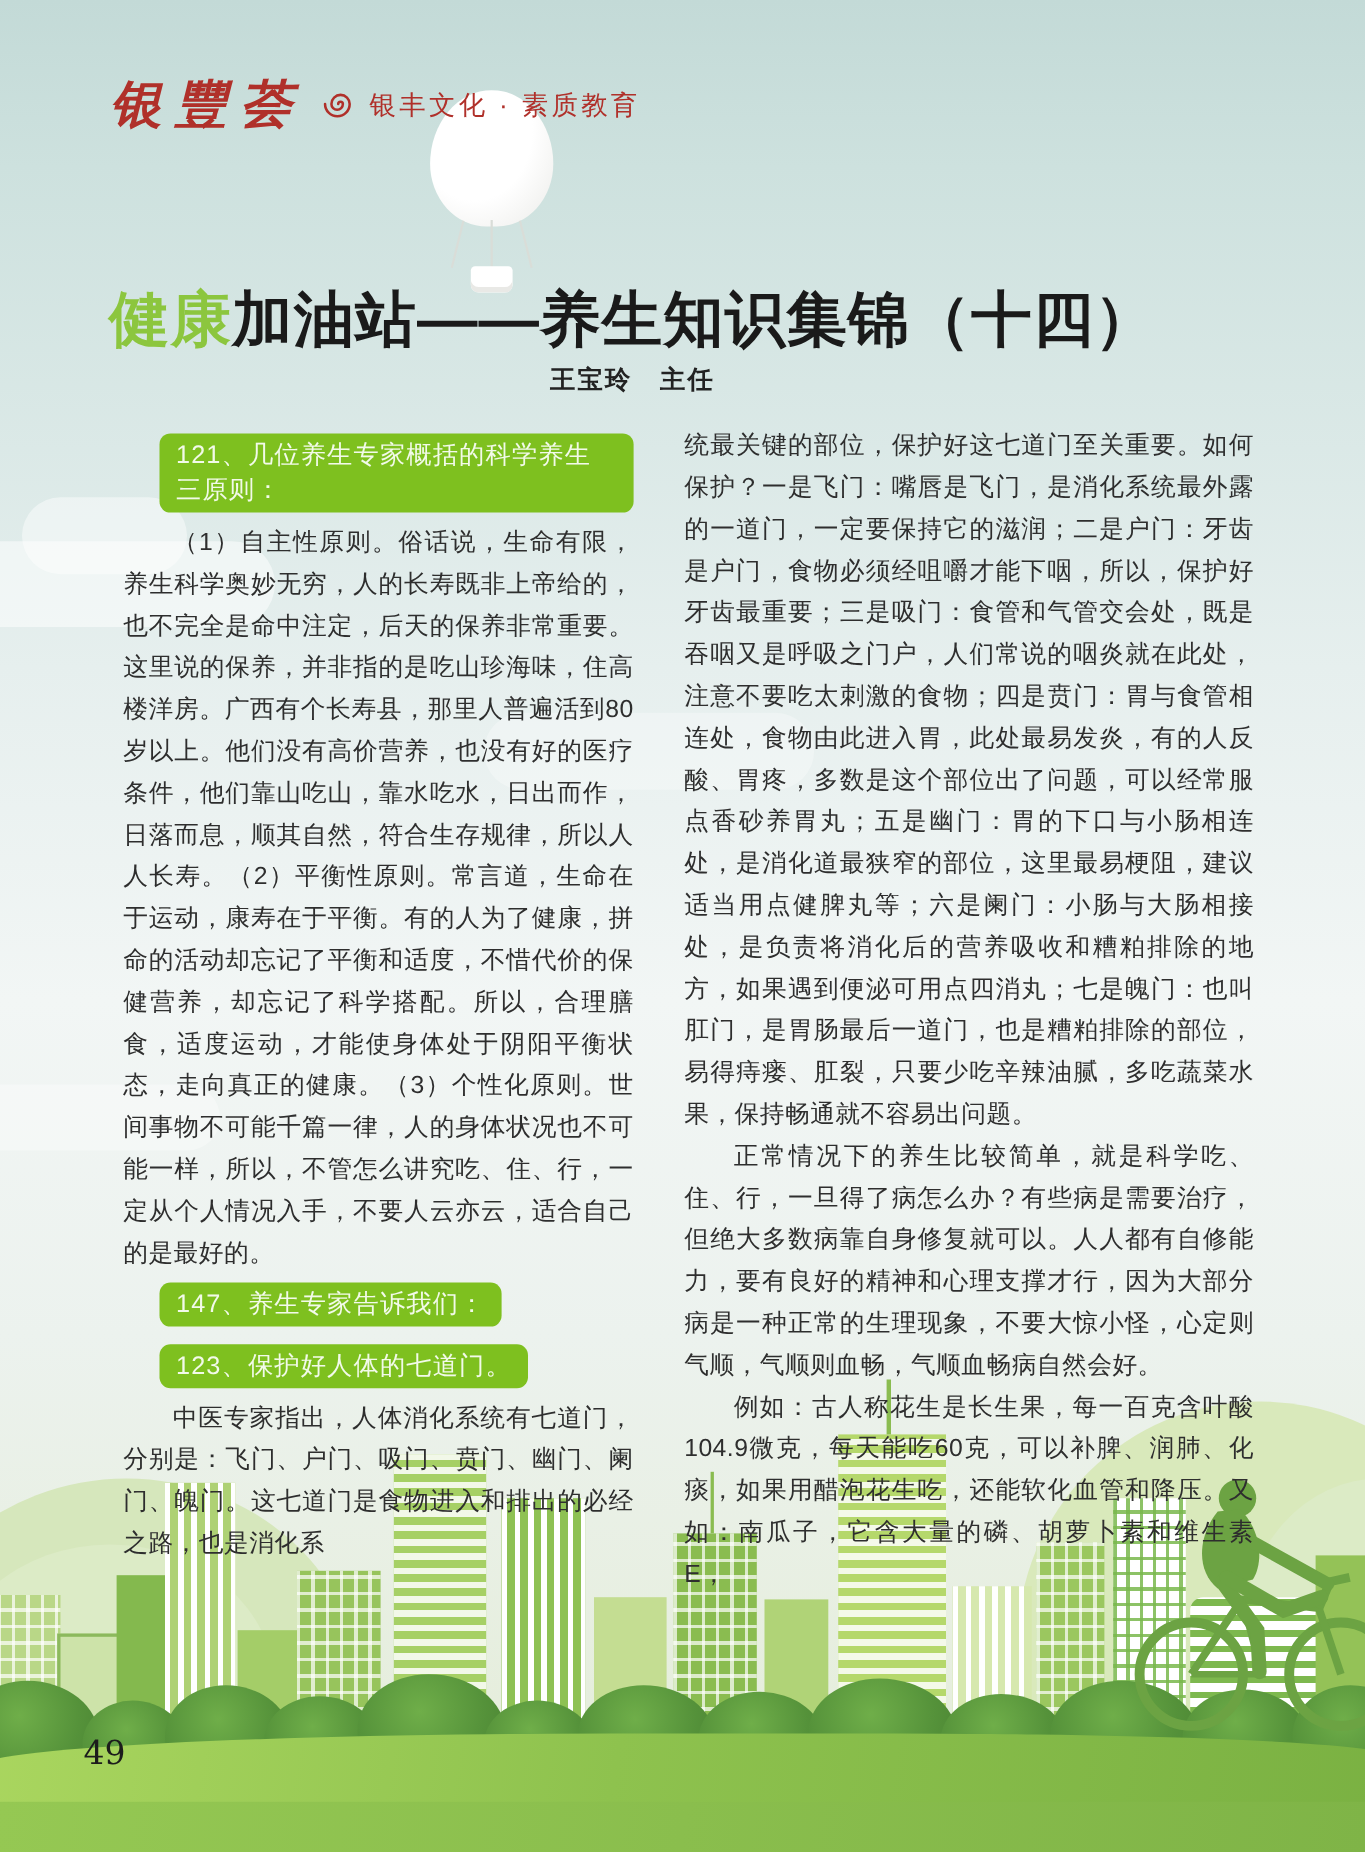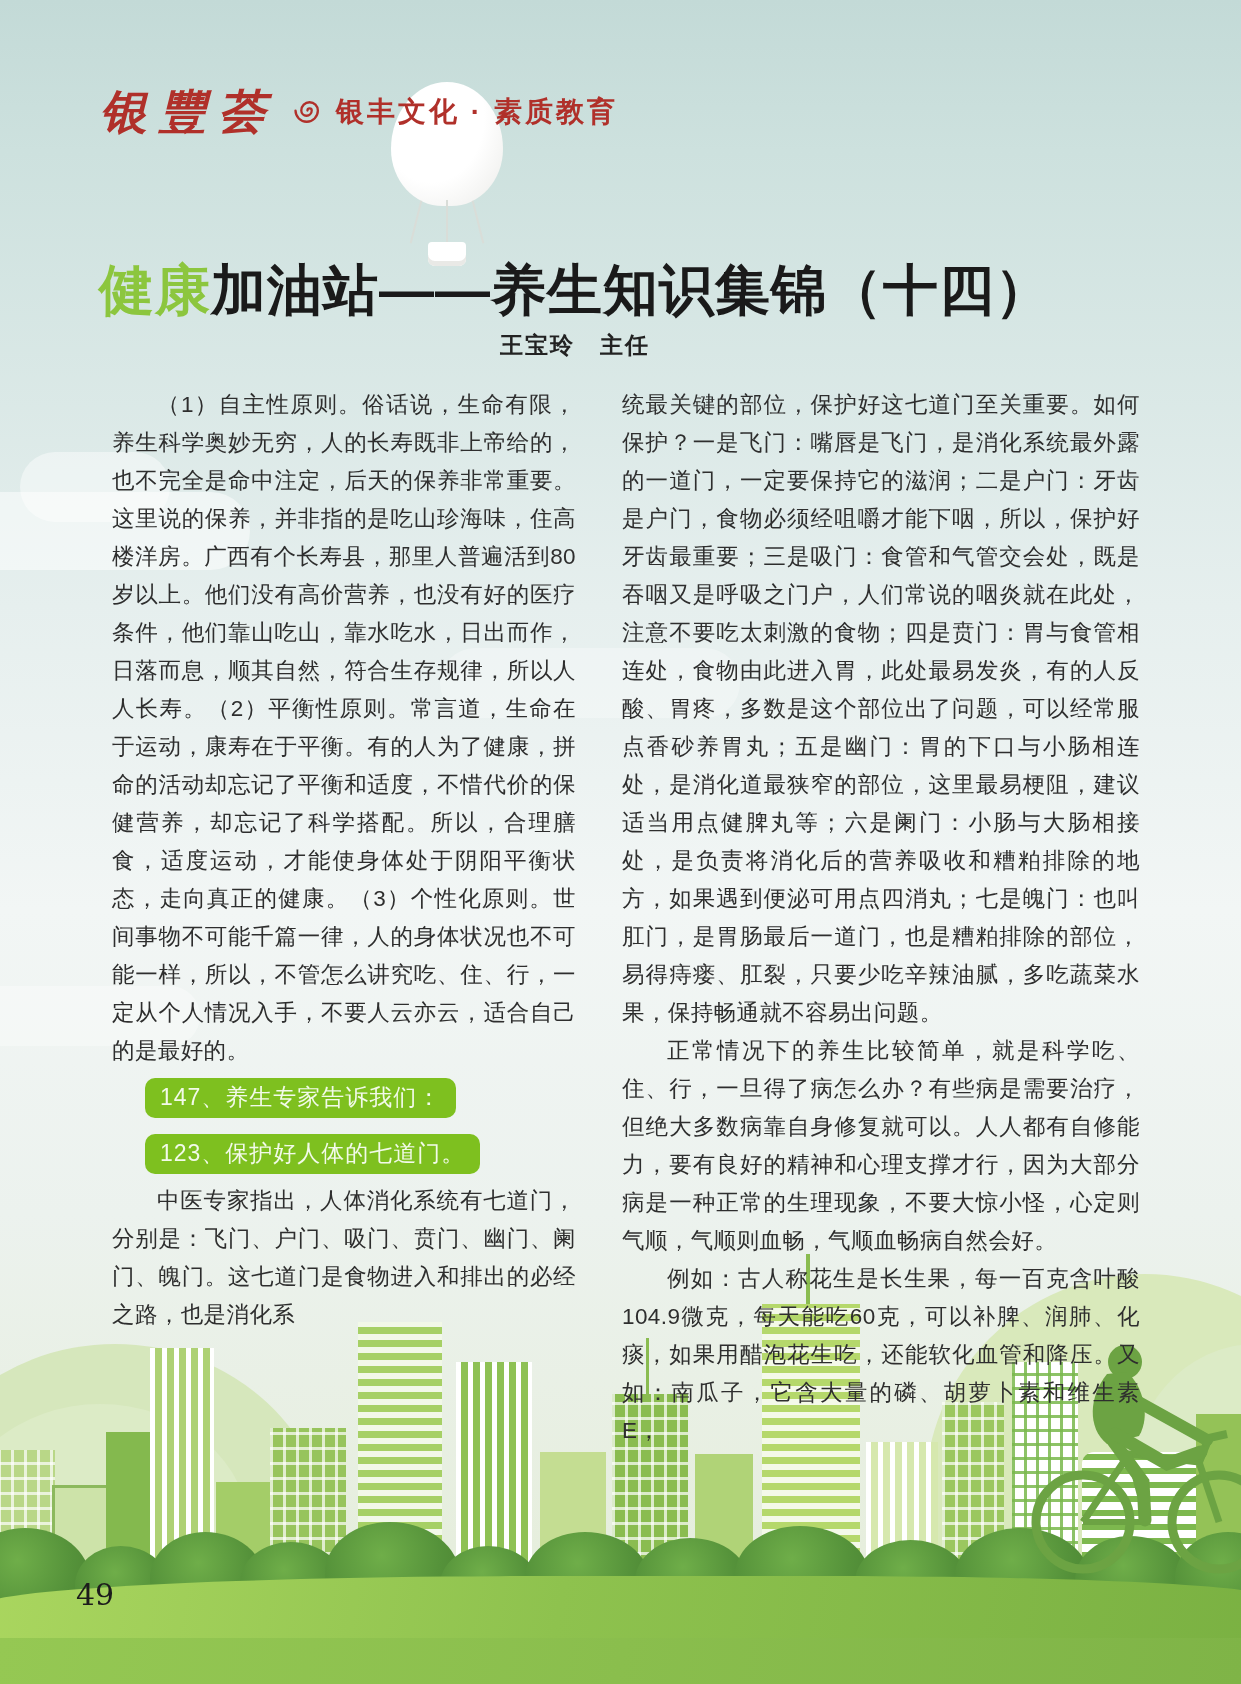--- a/index.html
+++ b/index.html
@@ -4,25 +4,25 @@
 <style>
   html,body{margin:0;padding:0;}
   body{
     width:1241px;height:1684px;position:relative;overflow:hidden;
     font-family:"Liberation Sans","DejaVu Sans",sans-serif;
     background:linear-gradient(180deg,#c3dad7 0%,#cde1de 9%,#e6efee 36%,#f2f6f5 54%,#ecf2ee 72%,#e6eedd 92%,#e2ecd8 100%);
   }
   
   .wcloud{position:absolute;background:#ffffff;border-radius:999px;z-index:0;}
   
-  .masthead{position:absolute;left:100px;top:88px;display:flex;align-items:center;gap:16px;z-index:2;}
+  .masthead{position:absolute;left:100px;top:72px;display:flex;align-items:center;gap:16px;z-index:2;}
   .logo{font-family:"DejaVu Serif","Liberation Serif",serif;font-style:italic;font-weight:bold;
         font-size:47px;letter-spacing:12px;color:var(--logo_red,#b0302a);line-height:1;}
   .swirl{width:27px;height:27px;flex:0 0 auto;}
-  .tagline{font-size:28px;font-weight:bold;letter-spacing:3px;color:var(--logo_red,#b0302a);}
+  .tagline{font-size:24px;font-weight:normal;letter-spacing:3px;color:var(--logo_red,#b0302a);}
   
   .balloon{position:absolute;left:391px;top:82px;width:112px;height:178px;z-index:1;}
   .envelope{position:absolute;left:0;top:0;width:112px;height:124px;
     background:radial-gradient(ellipse at 36% 28%, #ffffff 52%, #ebebe8 100%);
     border-radius:50% 50% 46% 46% / 54% 54% 46% 46%;}
   .bstring{position:absolute;width:2px;height:44px;background:#d9ddd8;top:118px;}
   .s1{left:24px;transform:rotate(14deg);}
   .s2{left:55px;height:48px;}
   .s3{left:86px;transform:rotate(-14deg);}
   .basket{position:absolute;left:37px;top:160px;width:38px;height:24px;background:#ffffff;
@@ -90,20 +90,21 @@
   <div class="bstring s2"></div>
   <div class="bstring s3"></div>
   <div class="basket"></div>
 </div>
 
 <h1 class="title"><span class="t-green">健康</span><span>加油站——养生知识集锦（十四）</span></h1>
 <div class="byline">王宝玲　主任</div>
 
 <div class="columns">
   <div class="col col-left">
+    <div class="sec-header">121、几位养生专家概括的科学养生三原则：</div>
     <p class="body indent">（1）自主性原则。俗话说，生命有限，养生科学奥妙无穷，人的长寿既非上帝给的，也不完全是命中注定，后天的保养非常重要。这里说的保养，并非指的是吃山珍海味，住高楼洋房。广西有个长寿县，那里人普遍活到80岁以上。他们没有高价营养，也没有好的医疗条件，他们靠山吃山，靠水吃水，日出而作，日落而息，顺其自然，符合生存规律，所以人人长寿。（2）平衡性原则。常言道，生命在于运动，康寿在于平衡。有的人为了健康，拼命的活动却忘记了平衡和适度，不惜代价的保健营养，却忘记了科学搭配。所以，合理膳食，适度运动，才能使身体处于阴阳平衡状态，走向真正的健康。（3）个性化原则。世间事物不可能千篇一律，人的身体状况也不可能一样，所以，不管怎么讲究吃、住、行，一定从个人情况入手，不要人云亦云，适合自己的是最好的。</p>
     <div class="sec-header">147、养生专家告诉我们：</div>
     <div class="sec-header">123、保护好人体的七道门。</div>
     <p class="body indent">中医专家指出，人体消化系统有七道门，分别是：飞门、户门、吸门、贲门、幽门、阑门、魄门。这七道门是食物进入和排出的必经之路，也是消化系</p>
   </div>
   <div class="col col-right">
     <p class="body">统最关键的部位，保护好这七道门至关重要。如何保护？一是飞门：嘴唇是飞门，是消化系统最外露的一道门，一定要保持它的滋润；二是户门：牙齿是户门，食物必须经咀嚼才能下咽，所以，保护好牙齿最重要；三是吸门：食管和气管交会处，既是吞咽又是呼吸之门户，人们常说的咽炎就在此处，注意不要吃太刺激的食物；四是贲门：胃与食管相连处，食物由此进入胃，此处最易发炎，有的人反酸、胃疼，多数是这个部位出了问题，可以经常服点香砂养胃丸；五是幽门：胃的下口与小肠相连处，是消化道最狭窄的部位，这里最易梗阻，建议适当用点健脾丸等；六是阑门：小肠与大肠相接处，是负责将消化后的营养吸收和糟粕排除的地方，如果遇到便泌可用点四消丸；七是魄门：也叫肛门，是胃肠最后一道门，也是糟粕排除的部位，易得痔瘘、肛裂，只要少吃辛辣油腻，多吃蔬菜水果，保持畅通就不容易出问题。</p>
     <p class="body indent">正常情况下的养生比较简单，就是科学吃、住、行，一旦得了病怎么办？有些病是需要治疗，但绝大多数病靠自身修复就可以。人人都有自修能力，要有良好的精神和心理支撑才行，因为大部分病是一种正常的生理现象，不要大惊小怪，心定则气顺，气顺则血畅，气顺血畅病自然会好。</p>
     <p class="body indent">例如：古人称花生是长生果，每一百克含叶酸104.9微克，每天能吃60克，可以补脾、润肺、化痰，如果用醋泡花生吃，还能软化血管和降压。又如：南瓜子，它含大量的磷、胡萝卜素和维生素E，</p>
   </div>

